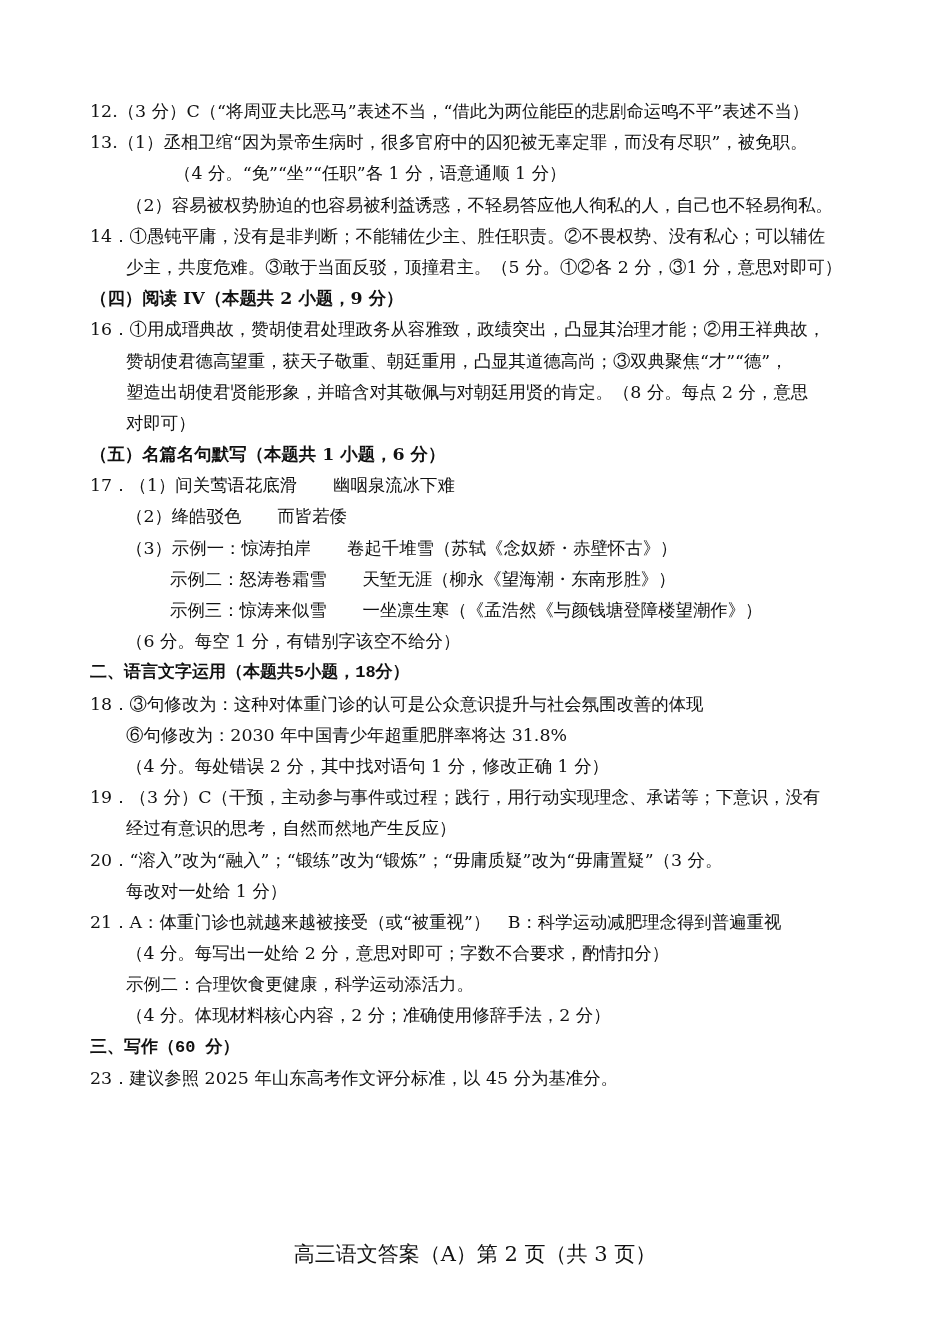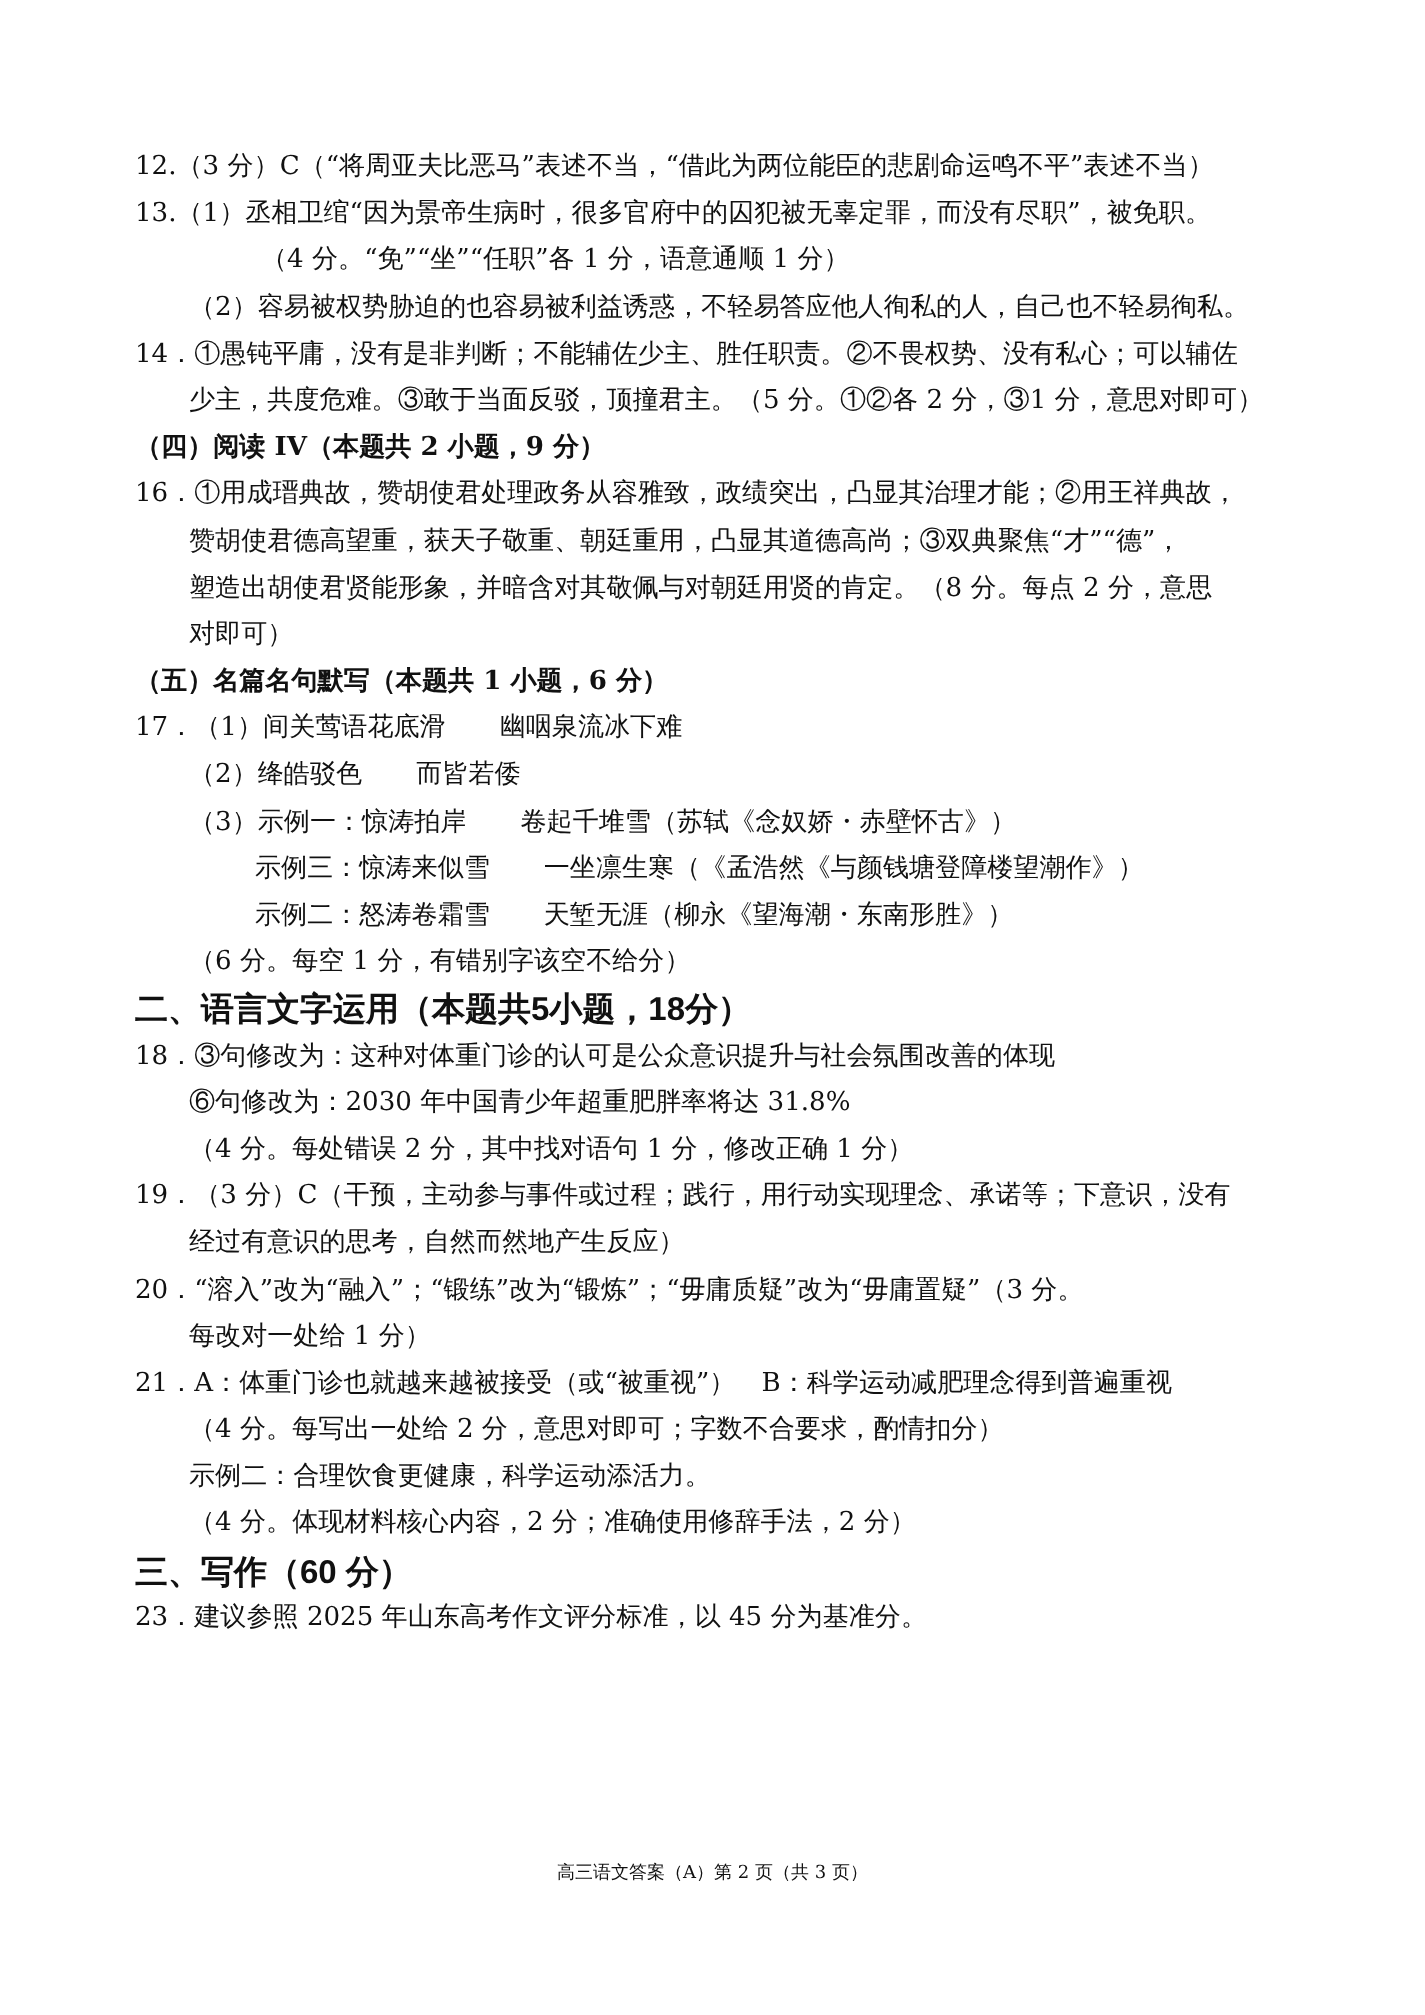--- a/index.html
+++ b/index.html
@@ -10,24 +10,24 @@
   }
   .page { position: absolute; left: 90px; top: 96px; width: 784px; }
   .line {
     font-size: 17.4px; line-height: 31.2px; height: 31.2px;
     white-space: nowrap; overflow: visible;
   }
   .indent1 { padding-left: 36px; }
   .indent2 { padding-left: 84px; }
   .indent3 { padding-left: 80px; }
   .bold { font-weight: bold; }
-  .sec-h { font-family: Liberation Sans, sans-serif; font-weight: bold; font-size: 22px; }
+  .sec-h { font-family: Liberation Mono, monospace; font-weight: bold; font-size: 17px; }
   .footer {
     position: absolute; top: 1240px; left: 0; width: 950px; text-align: center;
-    font-size: 12px;
+    font-size: 21px;
   }
   .gap { display: inline-block; width: 36px; }
 </style>
 </head>
 <body>
 
 <div class="page">
   <div class="line">12.（3 分）C（“将周亚夫比恶马”表述不当，“借此为两位能臣的悲剧命运鸣不平”表述不当）</div>
   <div class="line">13.（1）丞相卫绾“因为景帝生病时，很多官府中的囚犯被无辜定罪，而没有尽职”，被免职。</div>
   <div class="line indent2">（4 分。“免”“坐”“任职”各 1 分，语意通顺 1 分）</div>
@@ -43,24 +43,24 @@
   <div class="line">
     <span>17．（1）间关莺语花底滑</span><span class="gap"></span><span>幽咽泉流冰下难</span>
   </div>
   <div class="line indent1">
     <span>（2）绛皓驳色</span><span class="gap"></span><span>而皆若倭</span>
   </div>
   <div class="line indent1">
     <span>（3）示例一：惊涛拍岸</span><span class="gap"></span><span>卷起千堆雪（苏轼《念奴娇・赤壁怀古》）</span>
   </div>
   <div class="line indent3">
-    <span>示例三：惊涛来似雪</span><span class="gap"></span><span>一坐凛生寒（《孟浩然《与颜钱塘登障楼望潮作》）</span>
+    <span>示例二：怒涛卷霜雪</span><span class="gap"></span><span>天堑无涯（柳永《望海潮・东南形胜》）</span>
   </div>
   <div class="line indent3">
-    <span>示例二：怒涛卷霜雪</span><span class="gap"></span><span>天堑无涯（柳永《望海潮・东南形胜》）</span>
+    <span>示例三：惊涛来似雪</span><span class="gap"></span><span>一坐凛生寒（《孟浩然《与颜钱塘登障楼望潮作》）</span>
   </div>
   <div class="line indent1">（6 分。每空 1 分，有错别字该空不给分）</div>
   <div class="line sec-h">二、语言文字运用（本题共5小题，18分）</div>
   <div class="line">18．③句修改为：这种对体重门诊的认可是公众意识提升与社会氛围改善的体现</div>
   <div class="line indent1">⑥句修改为：2030 年中国青少年超重肥胖率将达 31.8%</div>
   <div class="line indent1">（4 分。每处错误 2 分，其中找对语句 1 分，修改正确 1 分）</div>
   <div class="line">19．（3 分）C（干预，主动参与事件或过程；践行，用行动实现理念、承诺等；下意识，没有</div>
   <div class="line indent1">经过有意识的思考，自然而然地产生反应）</div>
   <div class="line">20．“溶入”改为“融入”；“锻练”改为“锻炼”；“毋庸质疑”改为“毋庸置疑”（3 分。</div>
   <div class="line indent1">每改对一处给 1 分）</div>

